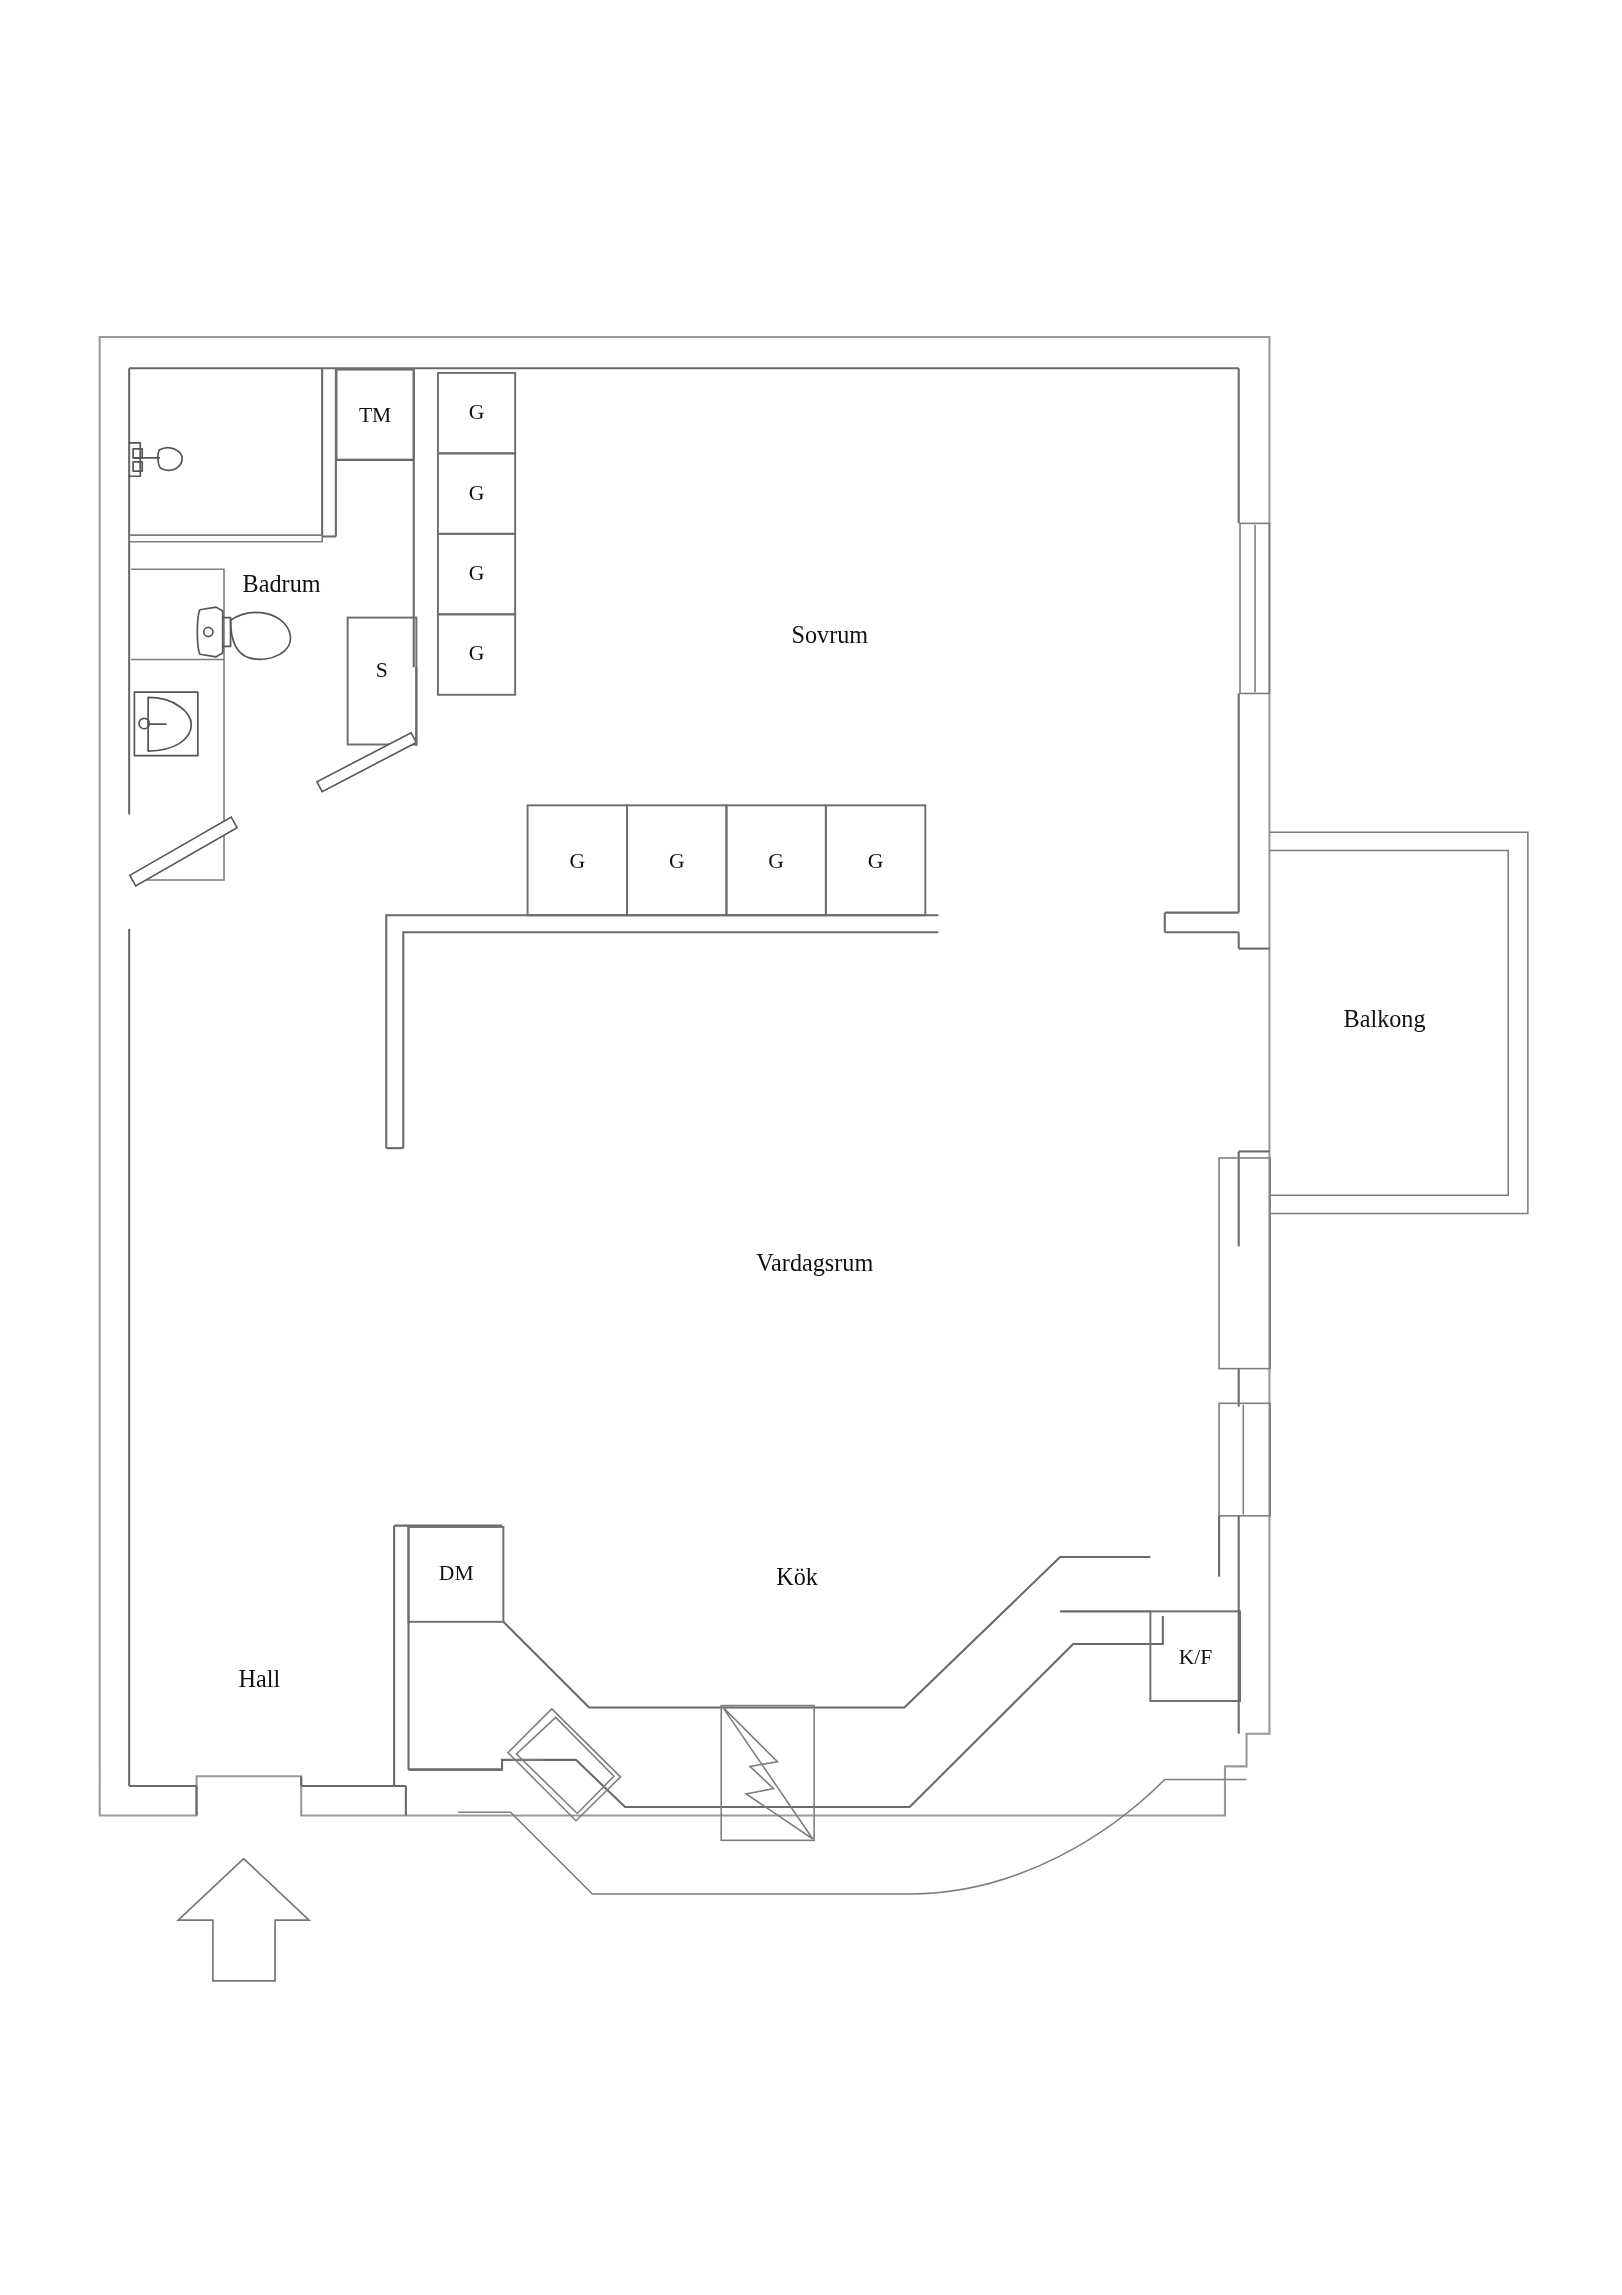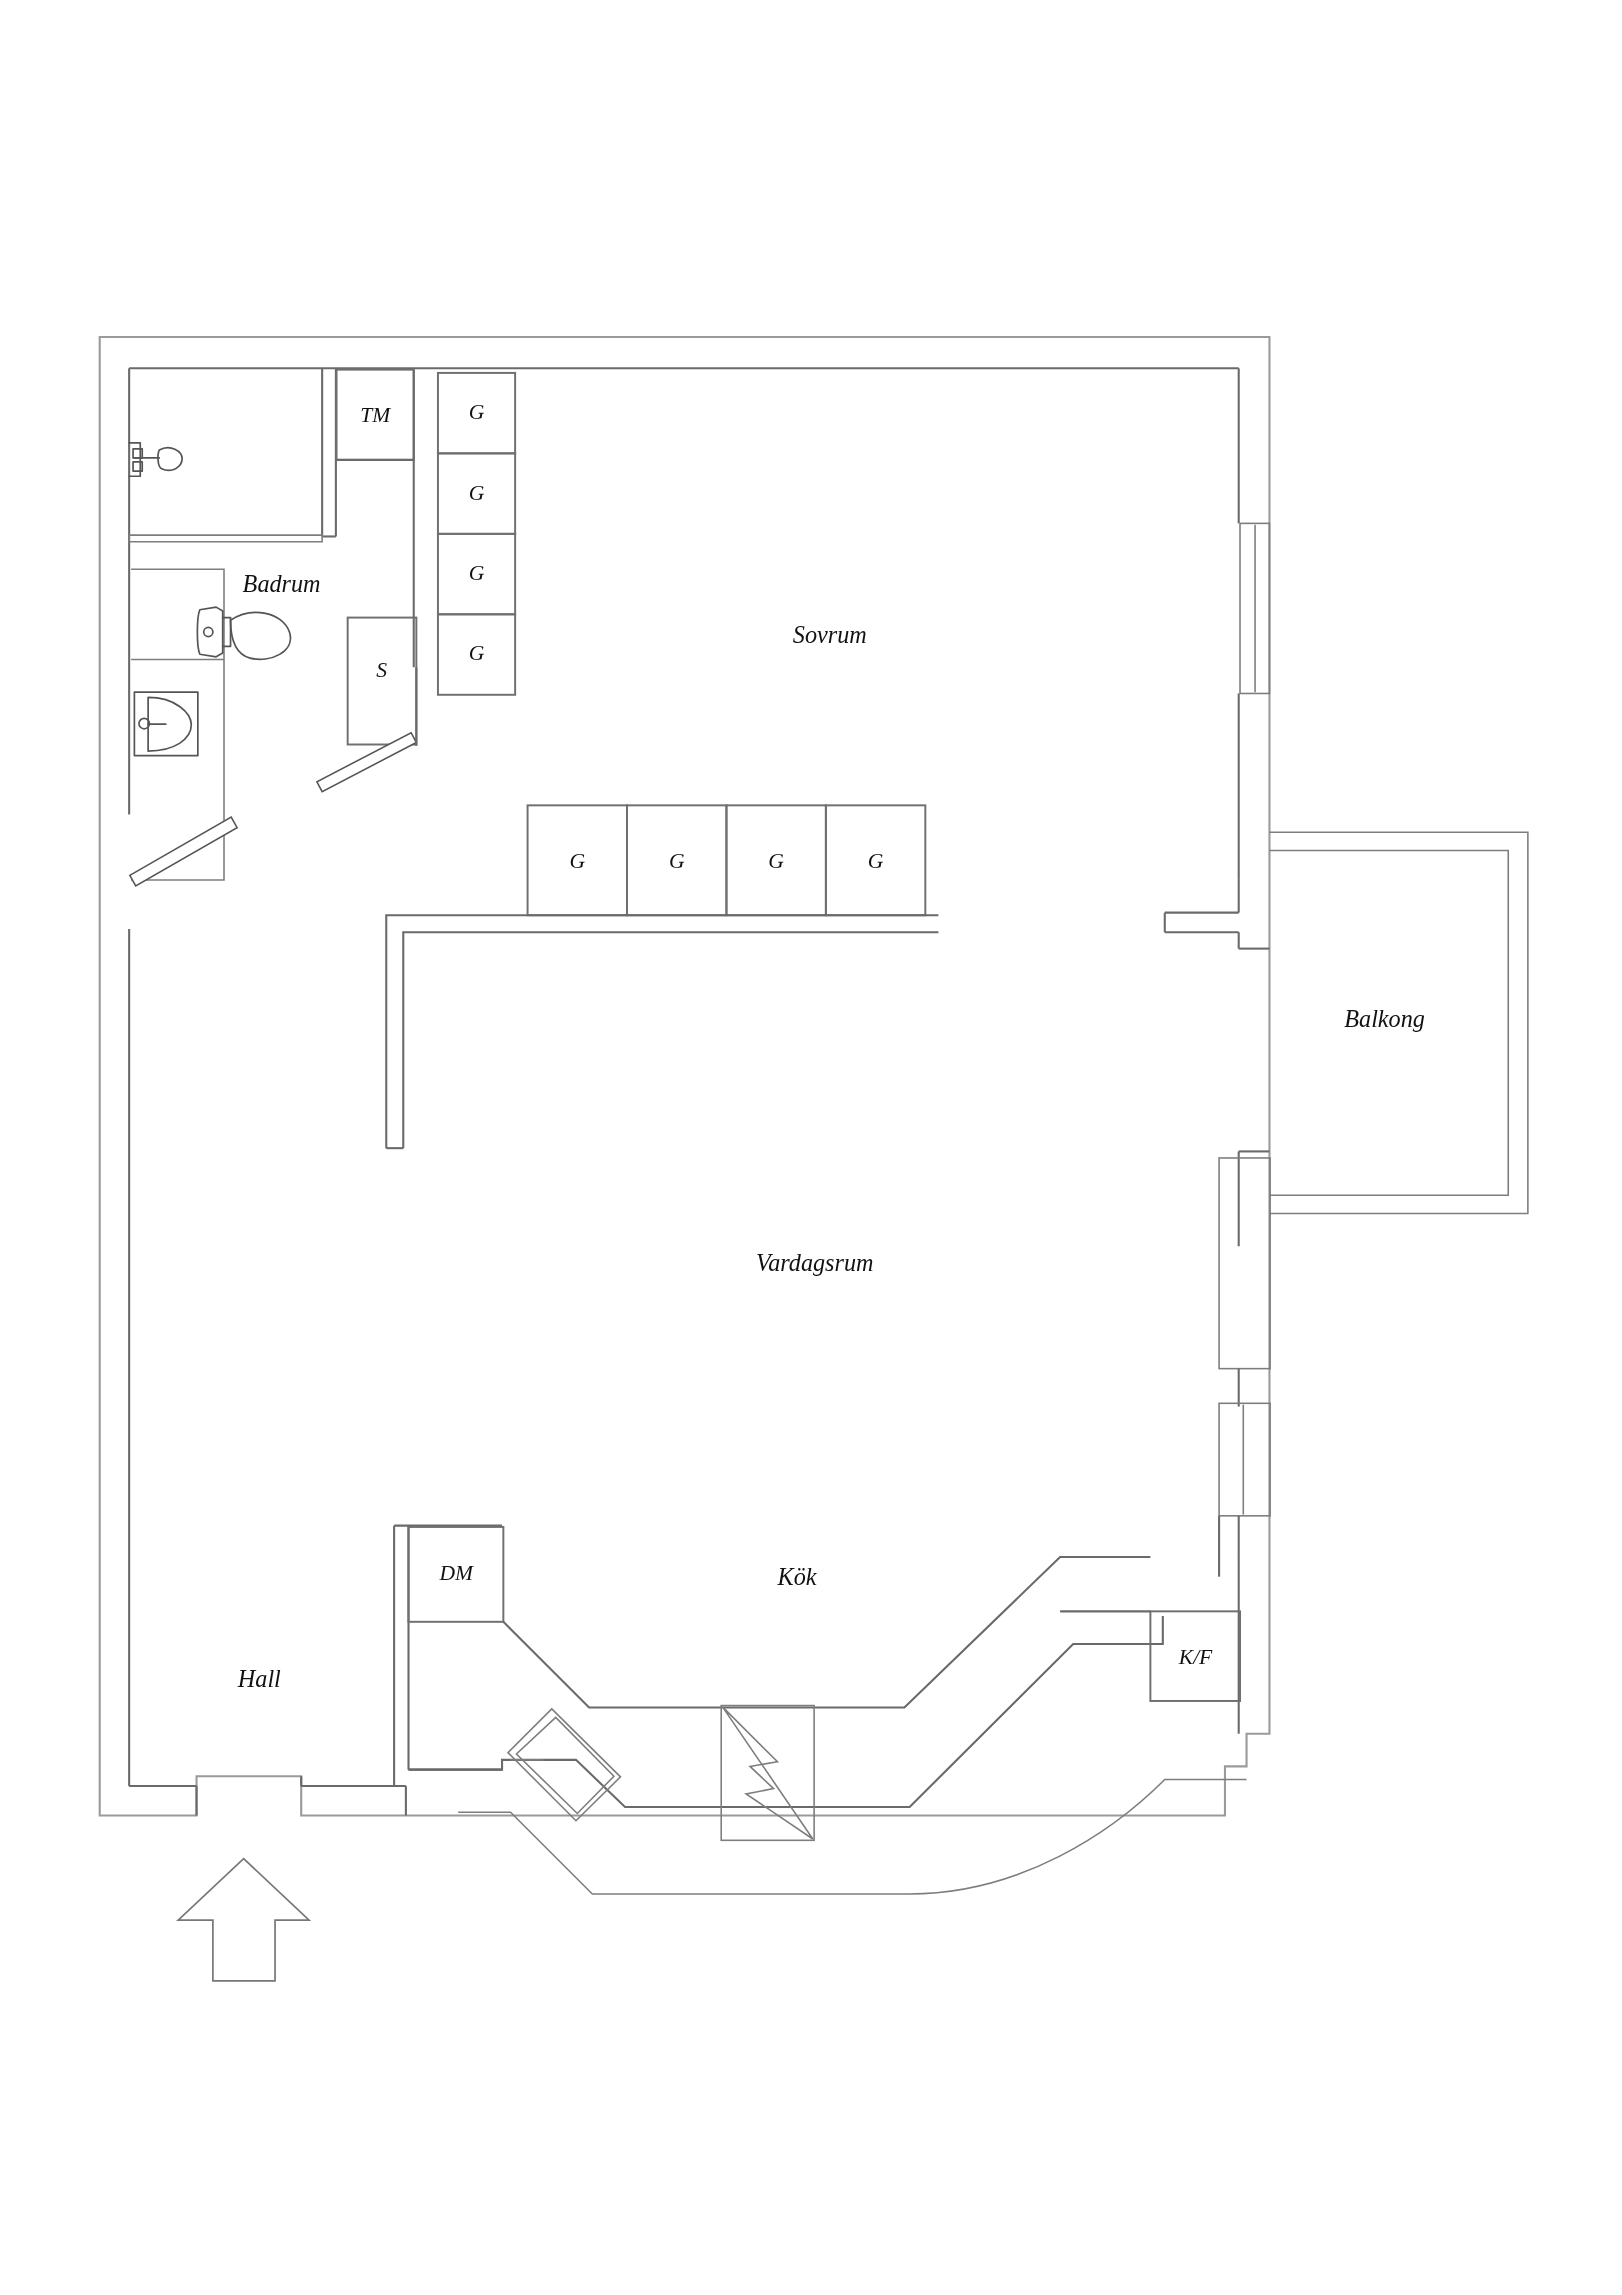--- a/index.html
+++ b/index.html
@@ -11,21 +11,20 @@
     width: 1623px;
     height: 2295px;
     font-family: "Liberation Serif", "DejaVu Serif", serif;
     overflow: hidden;
   }
   #plan-root {
     position: relative;
     width: 1623px;
     height: 2295px;
     background: #ffffff;
-    font-style: italic;
   }
   svg#floorplan {
     position: absolute;
     left: 0;
     top: 0;
     width: 1623px;
     height: 2295px;
     display: block;
   }
   .wall-outer {

